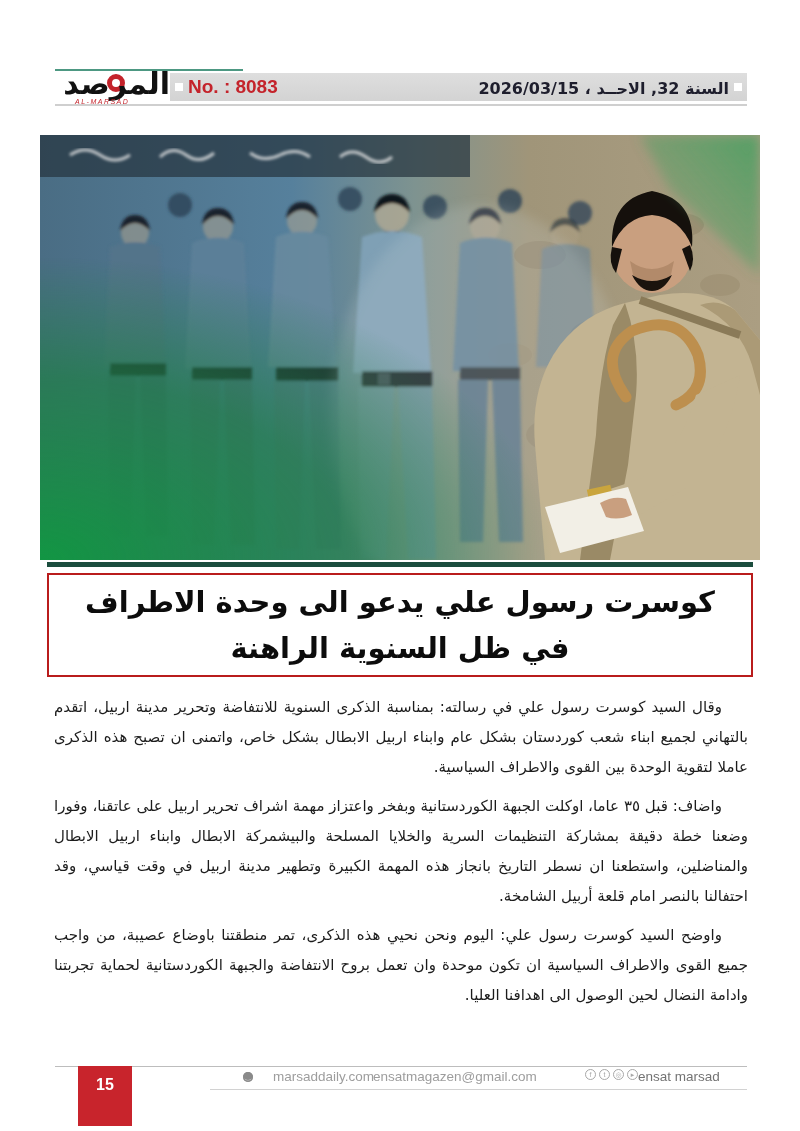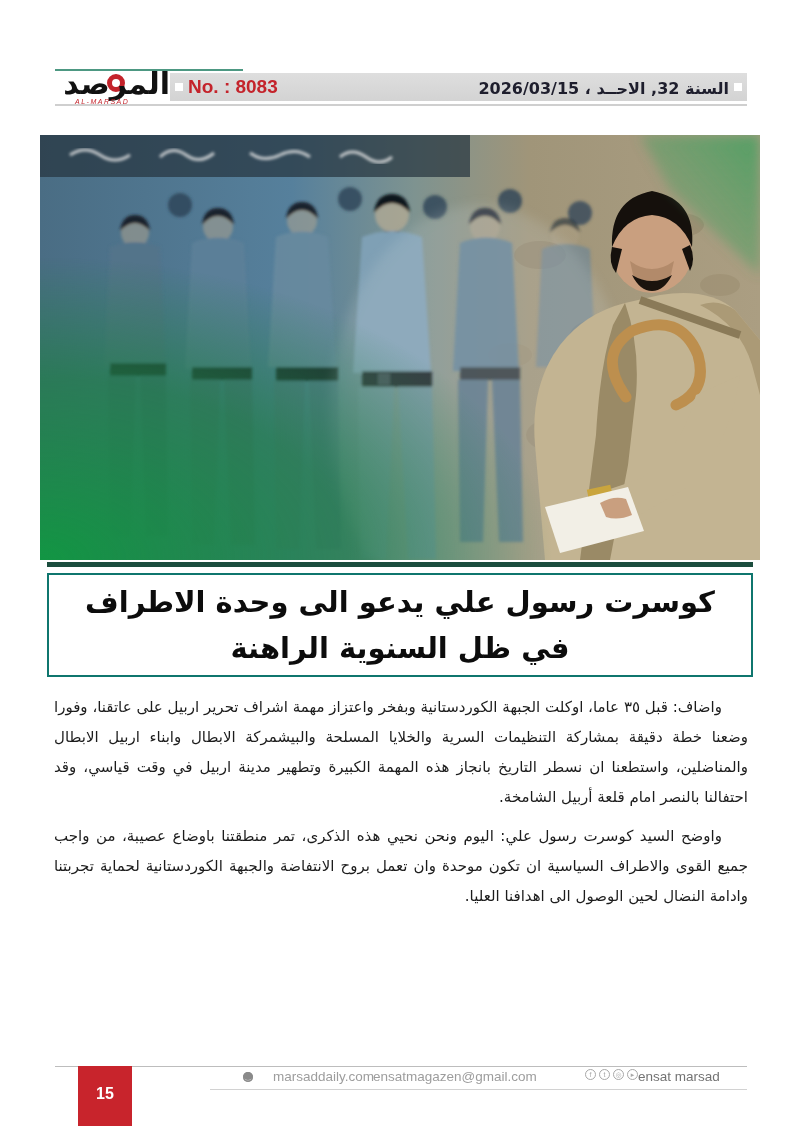--- a/index.html
+++ b/index.html
@@ -47,41 +47,41 @@
     position:relative; z-index:2; margin-top:-4px;
     color:#c4232b; font-size:7px; font-style:italic; letter-spacing:1.5px;
     font-family:"Liberation Sans", sans-serif;
   }
   
   .photo { position:absolute; left:40px; top:135px; width:720px; height:425px; overflow:hidden; }
   
   .green-rule { position:absolute; left:47px; top:562px; width:706px; height:5px; background:#1b4d3e; }
   .headline-box {
     position:absolute; left:47px; top:573px; width:706px; height:104px;
-    border:2px solid #0f766e; background:#ffffff;
+    border:2px solid #b91c1c; background:#ffffff;
     display:flex; flex-direction:column; align-items:center; justify-content:center;
     direction:rtl; text-align:center;
   }
   .headline-box .h-line {
     font-size:29px; font-weight:bold; color:#0c0c0c; line-height:46px;
   }
   
   .article-body {
     position:absolute; left:54px; top:692px; width:694px;
     direction:rtl; text-align:justify;
     color:#1c1c1c; font-size:15px; line-height:30px;
   }
   .article-body p { text-indent:26px; margin-bottom:9px; }
   
   .footer-topline { position:absolute; left:55px; top:1066px; width:692px; height:1px; background:#bdbdbd; }
   .footer-underline { position:absolute; left:210px; top:1089px; width:537px; height:1px; background:#d2d2d2; }
   .page-number-box {
     position:absolute; left:78px; top:1066px; width:54px; height:60px;
     background:#c8242c; color:#ffffff;
-    font-size:16px; font-weight:bold; text-align:center; padding-top:19px;
+    font-size:16px; font-weight:bold; text-align:center; padding-top:10px;
     font-family:"Liberation Sans", sans-serif;
   }
   .footer-item {
     position:absolute; top:1069px;
     color:#9d9d9d; font-size:13.5px;
     font-family:"Liberation Sans", sans-serif;
     display:flex; align-items:center; gap:20px;
   }
   .f-website { left:243px; }
   .f-email   { left:373px; }
@@ -257,20 +257,21 @@
     </svg>
   </div>
 
   <div class="green-rule"></div>
   <div class="headline-box">
     <div class="h-line">كوسرت رسول علي يدعو الى وحدة الاطراف</div>
     <div class="h-line">في ظل السنوية الراهنة</div>
   </div>
 
   <div class="article-body">
+    <p>وقال السيد كوسرت رسول علي في رسالته: بمناسبة الذكرى السنوية للانتفاضة وتحرير مدينة اربيل، اتقدم بالتهاني لجميع ابناء شعب كوردستان بشكل عام وابناء اربيل الابطال بشكل خاص، واتمنى ان تصبح هذه الذكرى عاملا لتقوية الوحدة بين القوى والاطراف السياسية.</p>
     <p>واضاف: قبل ٣٥ عاما، اوكلت الجبهة الكوردستانية وبفخر واعتزاز مهمة اشراف تحرير اربيل على عاتقنا، وفورا وضعنا خطة دقيقة بمشاركة التنظيمات السرية والخلايا المسلحة والبيشمركة الابطال وابناء اربيل الابطال والمناضلين، واستطعنا ان نسطر التاريخ بانجاز هذه المهمة الكبيرة وتطهير مدينة اربيل في وقت قياسي، وقد احتفالنا بالنصر امام قلعة أربيل الشامخة.</p>
     <p>واوضح السيد كوسرت رسول علي: اليوم ونحن نحيي هذه الذكرى، تمر منطقتنا باوضاع عصيبة، من واجب جميع القوى والاطراف السياسية ان تكون موحدة وان تعمل بروح الانتفاضة والجبهة الكوردستانية لحماية تجربتنا وادامة النضال لحين الوصول الى اهدافنا العليا.</p>
   </div>
 
   <div class="footer-topline"></div>
   <div class="page-number-box">15</div>
   <div class="footer-item f-website">
     <span class="globe-icon"></span>
     <span>marsaddaily.com</span>
   </div>

